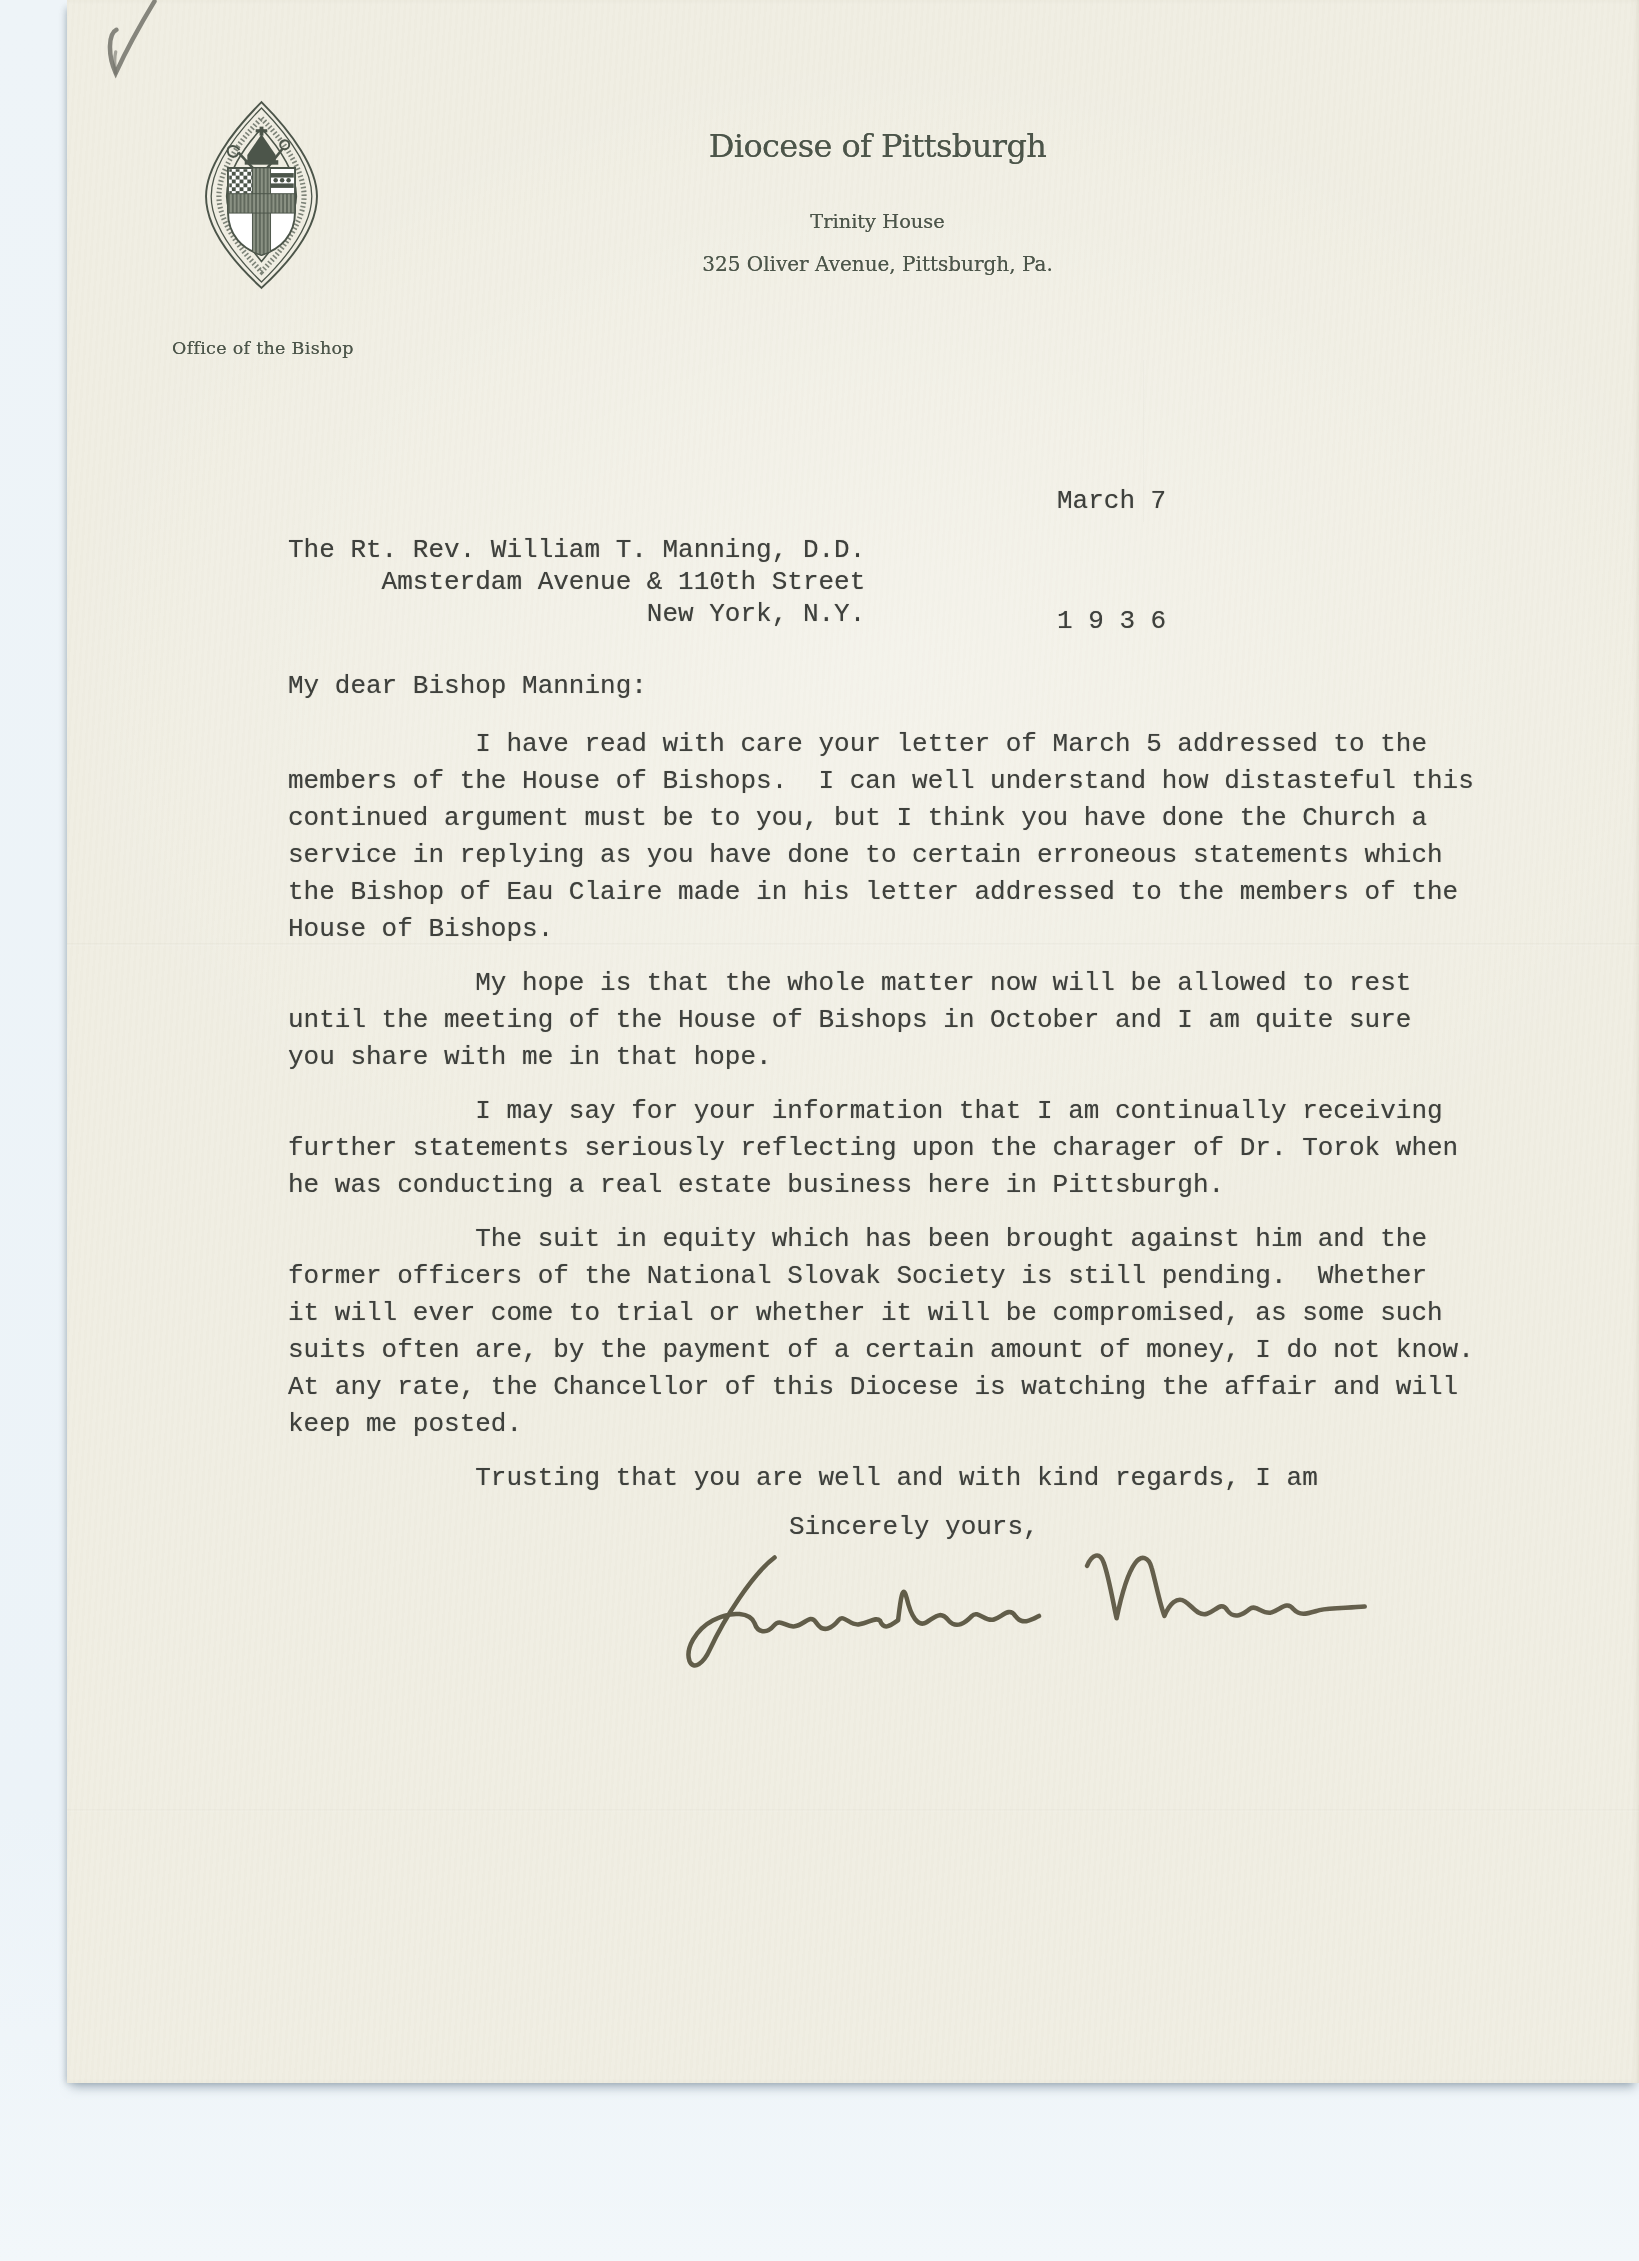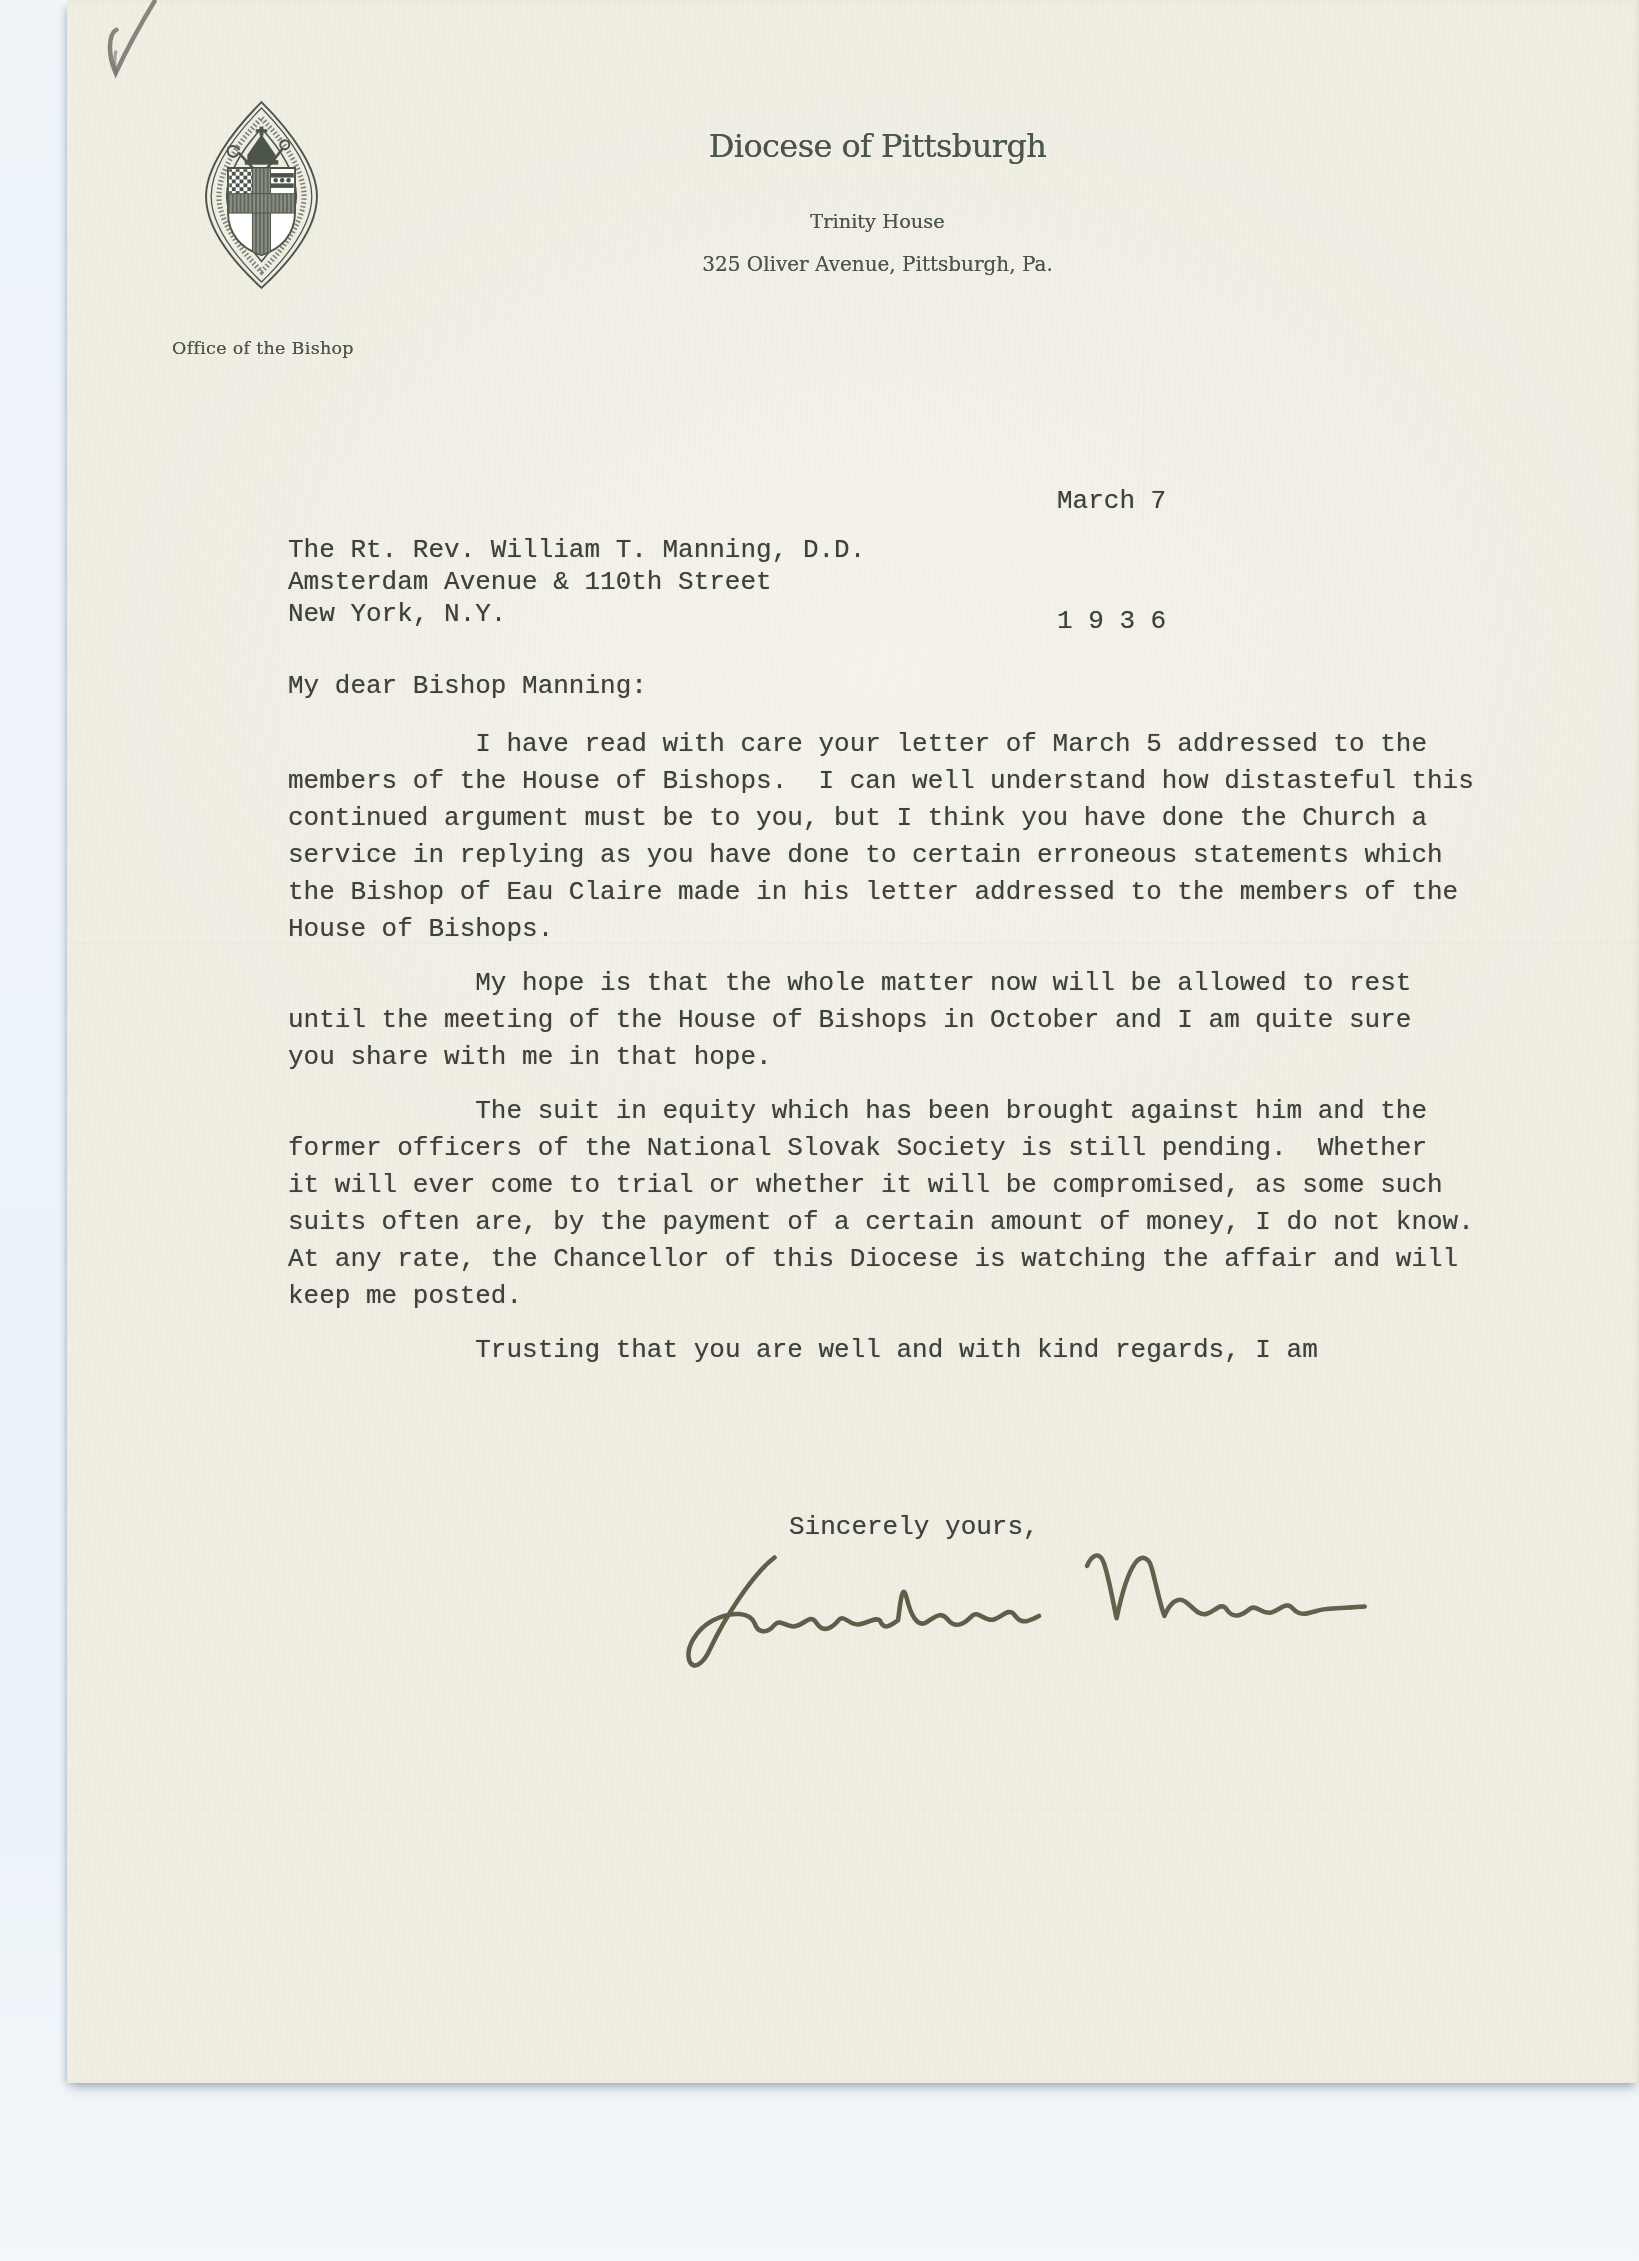--- a/index.html
+++ b/index.html
@@ -38,21 +38,21 @@
   .checkmark-svg{position:absolute;left:97px;top:0;}
   .seal-svg{position:absolute;left:197px;top:98px;}
   .office-label{position:absolute;left:172px;top:317px;font-size:17.5px;letter-spacing:0.3px;margin-top:21px;}
 
   .letterhead{position:absolute;left:554px;top:128px;width:647px;text-align:center;}
   .lh-org{font-size:32px;letter-spacing:-0.6px;line-height:1.15;}
   .lh-building{font-size:19.4px;margin-top:46px;line-height:1.1;text-align:center;}
   .lh-address{font-size:20px;margin-top:21px;line-height:1.1;}
 
   .dateblock{position:absolute;left:1057px;top:401px;line-height:40px;}
-  .recipient{position:absolute;left:288px;top:534px;line-height:32px;}
+  .recipient{position:absolute;left:288px;top:534px;line-height:32px;text-align:right;}
   .salutation{position:absolute;left:288px;top:671px;}
   .body-text{position:absolute;left:288px;top:726px;width:1235px;font-family:Liberation Mono, monospace;}
   .body-text p{margin:0 0 17px 0;line-height:37px;white-space:pre-wrap;}
   .valediction{position:absolute;left:789px;top:1512px;}
   .signature-svg{position:absolute;left:656px;top:1536px;transform:rotate(-1.2deg);}
 </style>
 </head>
 <body>
 
 <div class="scan">
@@ -133,21 +133,23 @@
 
   <div class="salutation typewriter">My dear Bishop Manning:</div>
 
   <div class="body-text typewriter"><p>            I have read with care your letter of March 5 addressed to the
 members of the House of Bishops.  I can well understand how distasteful this
 continued argument must be to you, but I think you have done the Church a
 service in replying as you have done to certain erroneous statements which
 the Bishop of Eau Claire made in his letter addressed to the members of the
 House of Bishops.</p><p>            My hope is that the whole matter now will be allowed to rest
 until the meeting of the House of Bishops in October and I am quite sure
-you share with me in that hope.</p><p>            The suit in equity which has been brought against him and the
+you share with me in that hope.</p><p>            I may say for your information that I am continually receiving
+further statements seriously reflecting upon the charager of Dr. Torok when
+he was conducting a real estate business here in Pittsburgh.</p><p>            The suit in equity which has been brought against him and the
 former officers of the National Slovak Society is still pending.  Whether
 it will ever come to trial or whether it will be compromised, as some such
 suits often are, by the payment of a certain amount of money, I do not know.
 At any rate, the Chancellor of this Diocese is watching the affair and will
 keep me posted.</p><p>            Trusting that you are well and with kind regards, I am</p></div>
 
   <div class="valediction typewriter">Sincerely yours,</div>
 
   <svg class="signature-svg" width="737" height="136" viewBox="0 0 1140 210" aria-label="Alexander Mann">
     <g fill="none" stroke="#55503c" stroke-width="7" stroke-linecap="round" stroke-linejoin="round">

